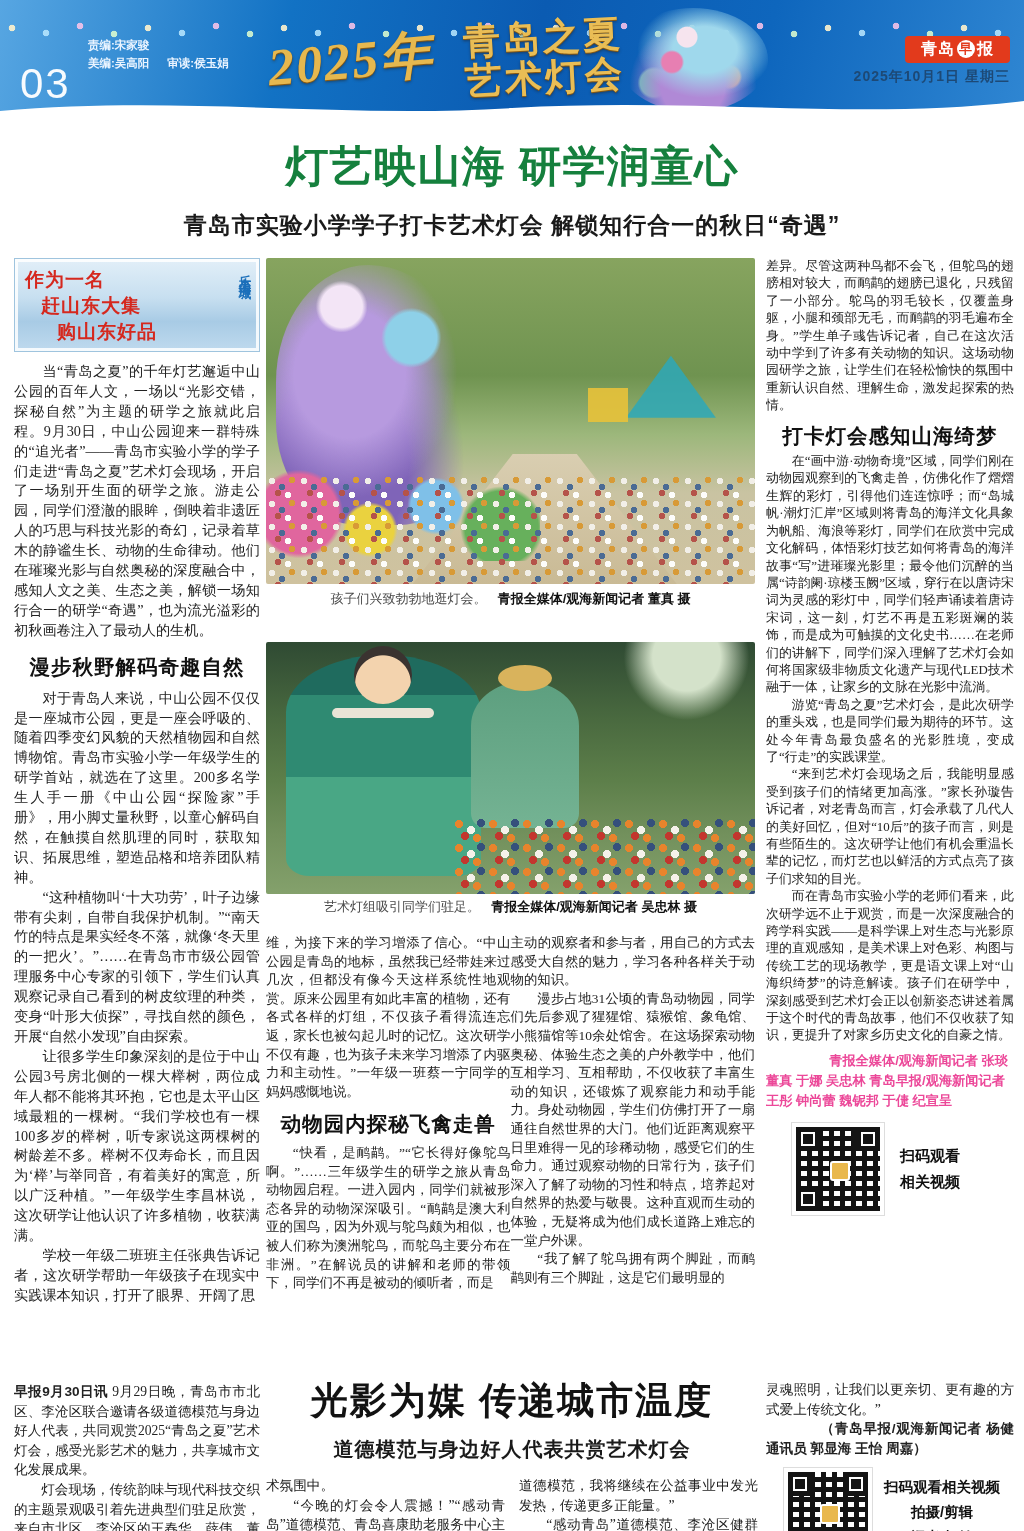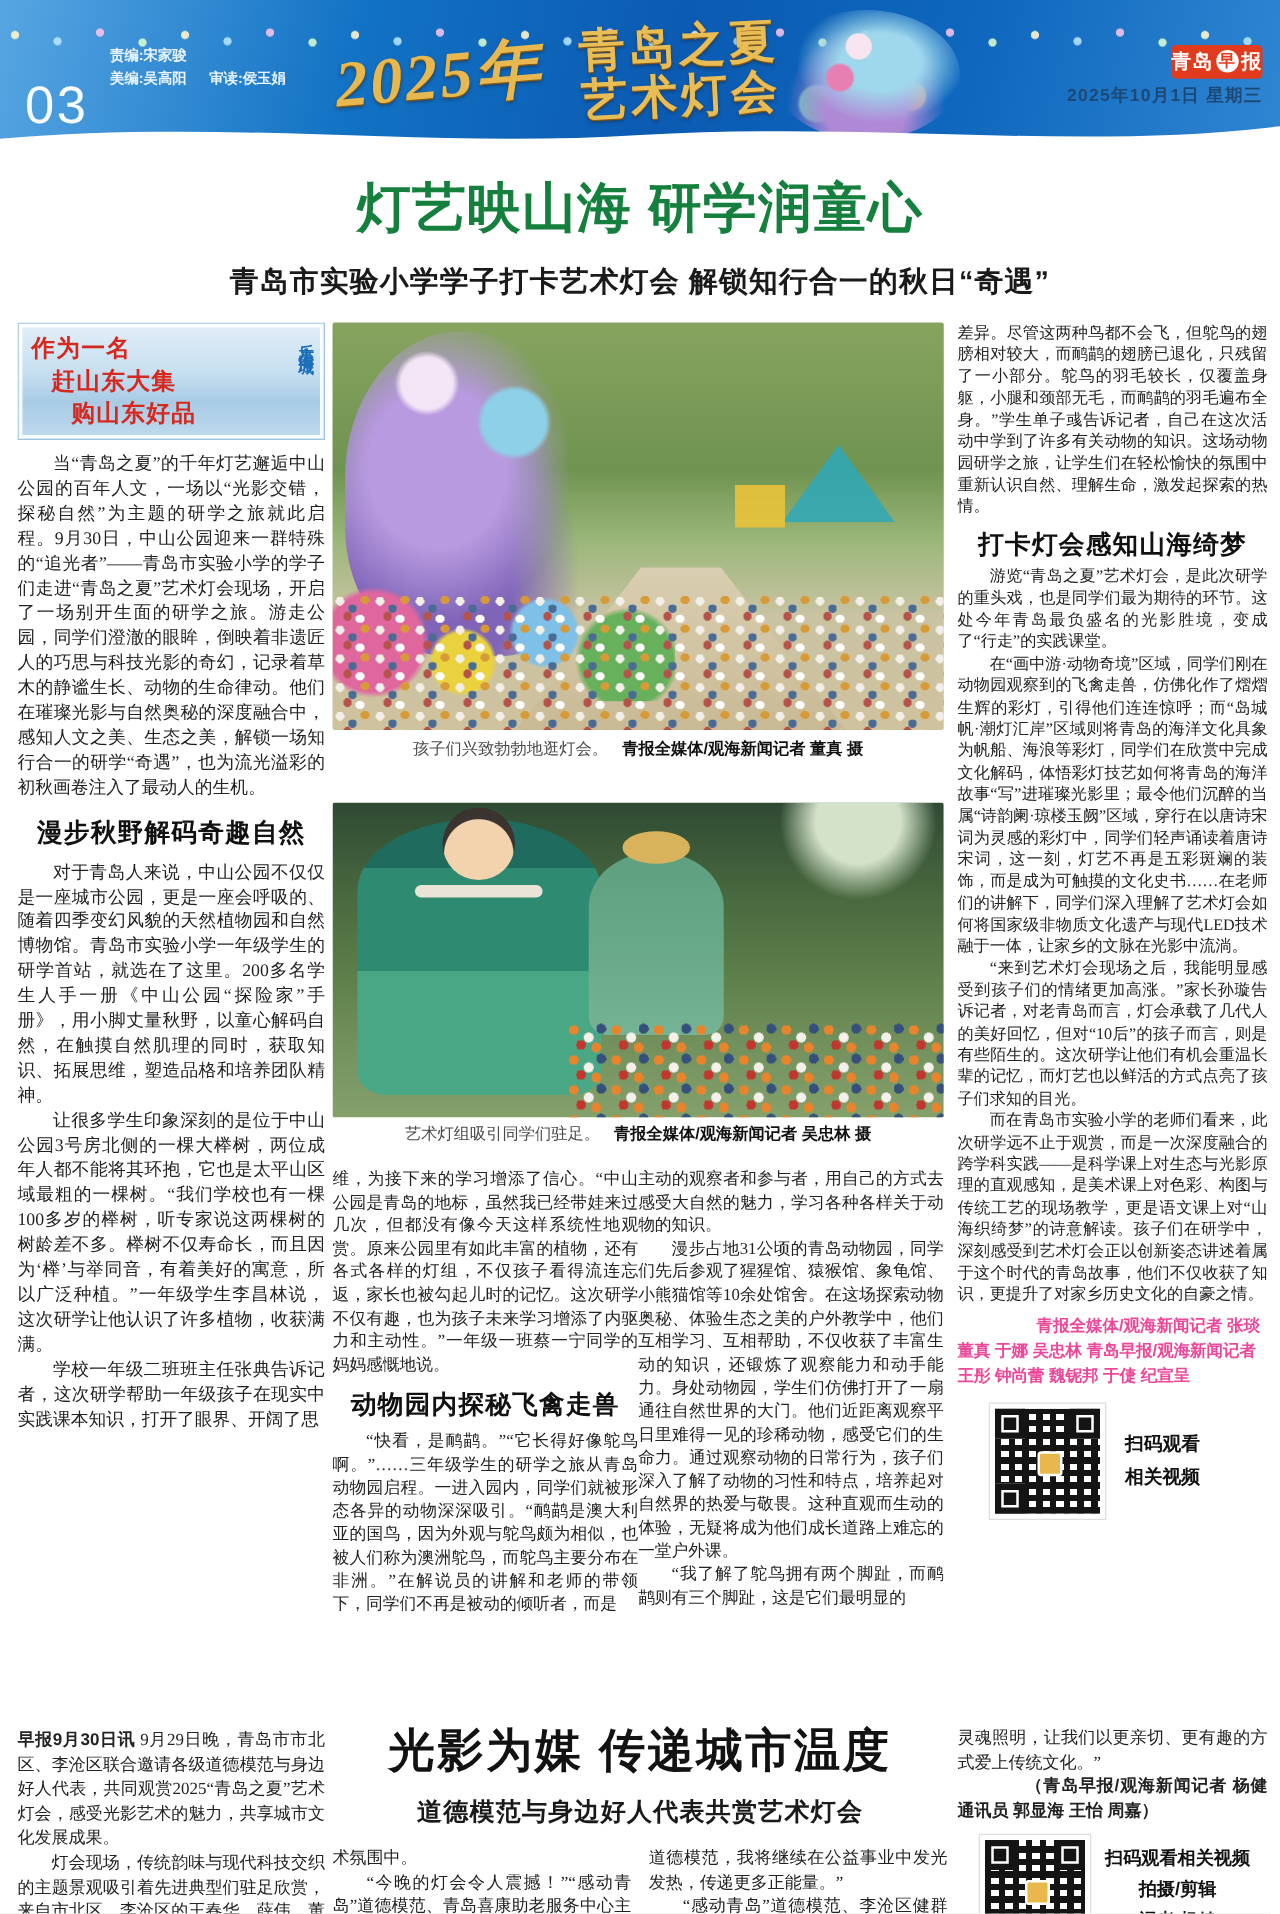--- a/index.html
+++ b/index.html
@@ -32,21 +32,21 @@
   .fairy{position:absolute;left:618px;top:8px;width:150px;height:104px;border-radius:50%;
     background:
       radial-gradient(circle at 46% 28%, #f6e4ee 0 9%, rgba(246,228,238,0) 10%),
       radial-gradient(circle at 36% 52%, #e77fb2 0 9%, rgba(231,127,178,0) 11%),
       radial-gradient(ellipse at 58% 40%, #9fd8ec 0 26%, rgba(159,216,236,0) 55%),
       radial-gradient(ellipse at 50% 75%, #b089d6 0 30%, rgba(176,137,214,0) 60%),
       radial-gradient(circle at 74% 66%, #f0b25a 0 8%, rgba(240,178,90,0) 10%),
       radial-gradient(circle at 24% 72%, #64c3b4 0 10%, rgba(100,195,180,0) 12%);}
   .brand-box{position:absolute;right:14px;top:36px;background:#e23a1c;color:#fff;border-radius:4px;
     font-family:"Liberation Sans","DejaVu Sans",sans-serif;font-weight:900;font-size:16px;
-    padding:3px 0;letter-spacing:1px;}
+    padding:3px 16px;letter-spacing:1px;}
   .brand-sun{display:inline-block;width:18px;height:18px;line-height:18px;background:#fff;color:#e23a1c;
     border-radius:50%;text-align:center;font-size:13px;margin:0 2px;vertical-align:1px;}
   .pubdate{position:absolute;right:14px;top:68px;font-family:"Liberation Sans","DejaVu Sans",sans-serif;
     font-size:14px;font-weight:700;color:#1d4976;letter-spacing:1px;}
   .wave{position:absolute;left:0;bottom:-1px;width:1024px;height:26px;display:block;}
 
   
   .headline-block{position:absolute;top:138px;left:0;width:1024px;text-align:center;
     font-family:"Liberation Sans","DejaVu Sans",sans-serif;}
   .headline-block h1{margin:0;font-size:43px;font-weight:900;color:#15803d;letter-spacing:1px;}
@@ -217,20 +217,21 @@
       <div class="promo-lines">
         <div class="pl1">作为一名</div>
         <div class="pl2">赶山东大集</div>
         <div class="pl3">购山东好品</div>
       </div>
       <div class="promo-side">乐享山海城</div>
     </div>
     <p class="indent">当“青岛之夏”的千年灯艺邂逅中山公园的百年人文，一场以“光影交错，探秘自然”为主题的研学之旅就此启程。9月30日，中山公园迎来一群特殊的“追光者”——青岛市实验小学的学子们走进“青岛之夏”艺术灯会现场，开启了一场别开生面的研学之旅。游走公园，同学们澄澈的眼眸，倒映着非遗匠人的巧思与科技光影的奇幻，记录着草木的静谧生长、动物的生命律动。他们在璀璨光影与自然奥秘的深度融合中，感知人文之美、生态之美，解锁一场知行合一的研学“奇遇”，也为流光溢彩的初秋画卷注入了最动人的生机。</p>
     <h3 class="sec">漫步秋野解码奇趣自然</h3>
     <p class="indent">对于青岛人来说，中山公园不仅仅是一座城市公园，更是一座会呼吸的、随着四季变幻风貌的天然植物园和自然博物馆。青岛市实验小学一年级学生的研学首站，就选在了这里。200多名学生人手一册《中山公园“探险家”手册》，用小脚丈量秋野，以童心解码自然，在触摸自然肌理的同时，获取知识、拓展思维，塑造品格和培养团队精神。</p>
+    <p class="indent">“这种植物叫‘十大功劳’，叶子边缘带有尖刺，自带自我保护机制。”“南天竹的特点是果实经冬不落，就像‘冬天里的一把火’。”……在青岛市市级公园管理服务中心专家的引领下，学生们认真观察记录自己看到的树皮纹理的种类，变身“叶形大侦探”，寻找自然的颜色，开展“自然小发现”自由探索。</p>
     <p class="indent">让很多学生印象深刻的是位于中山公园3号房北侧的一棵大榉树，两位成年人都不能将其环抱，它也是太平山区域最粗的一棵树。“我们学校也有一棵100多岁的榉树，听专家说这两棵树的树龄差不多。榉树不仅寿命长，而且因为‘榉’与举同音，有着美好的寓意，所以广泛种植。”一年级学生李昌林说，这次研学让他认识了许多植物，收获满满。</p>
     <p class="indent">学校一年级二班班主任张典告诉记者，这次研学帮助一年级孩子在现实中实践课本知识，打开了眼界、开阔了思</p>
   </div>
 
   <div class="mid">
     <figure class="photo photo1" style="margin:0;">
       <div class="ph-fairy"></div>
       <div class="ph-slide"></div>
       <div class="ph-hut"></div>
       <div class="ph-path"></div>
@@ -260,22 +261,22 @@
         <p class="cont">主动的观察者和参与者，用自己的方式去感受大自然的魅力，学习各种各样关于动物的知识。</p>
         <p class="indent">漫步占地31公顷的青岛动物园，同学们先后参观了猩猩馆、猿猴馆、象龟馆、小熊猫馆等10余处馆舍。在这场探索动物奥秘、体验生态之美的户外教学中，他们互相学习、互相帮助，不仅收获了丰富生动的知识，还锻炼了观察能力和动手能力。身处动物园，学生们仿佛打开了一扇通往自然世界的大门。他们近距离观察平日里难得一见的珍稀动物，感受它们的生命力。通过观察动物的日常行为，孩子们深入了解了动物的习性和特点，培养起对自然界的热爱与敬畏。这种直观而生动的体验，无疑将成为他们成长道路上难忘的一堂户外课。</p>
         <p class="indent">“我了解了鸵鸟拥有两个脚趾，而鸸鹋则有三个脚趾，这是它们最明显的</p>
       </div>
     </div>
   </div>
 
   <div class="col col4">
     <p class="cont">差异。尽管这两种鸟都不会飞，但鸵鸟的翅膀相对较大，而鸸鹋的翅膀已退化，只残留了一小部分。鸵鸟的羽毛较长，仅覆盖身躯，小腿和颈部无毛，而鸸鹋的羽毛遍布全身。”学生单子彧告诉记者，自己在这次活动中学到了许多有关动物的知识。这场动物园研学之旅，让学生们在轻松愉快的氛围中重新认识自然、理解生命，激发起探索的热情。</p>
     <h3 class="sec">打卡灯会感知山海绮梦</h3>
+    <p class="indent">在“画中游·动物奇境”区域，同学们刚在动物园观察到的飞禽走兽，仿佛化作了熠熠生辉的彩灯，引得他们连连惊呼；而“岛城帆·潮灯汇岸”区域则将青岛的海洋文化具象为帆船、海浪等彩灯，同学们在欣赏中完成文化解码，体悟彩灯技艺如何将青岛的海洋故事“写”进璀璨光影里；最令他们沉醉的当属“诗韵阑·琼楼玉阙”区域，穿行在以唐诗宋词为灵感的彩灯中，同学们轻声诵读着唐诗宋词，这一刻，灯艺不再是五彩斑斓的装饰，而是成为可触摸的文化史书……在老师们的讲解下，同学们深入理解了艺术灯会如何将国家级非物质文化遗产与现代LED技术融于一体，让家乡的文脉在光影中流淌。</p>
     <p class="indent">游览“青岛之夏”艺术灯会，是此次研学的重头戏，也是同学们最为期待的环节。这处今年青岛最负盛名的光影胜境，变成了“行走”的实践课堂。</p>
-    <p class="indent">在“画中游·动物奇境”区域，同学们刚在动物园观察到的飞禽走兽，仿佛化作了熠熠生辉的彩灯，引得他们连连惊呼；而“岛城帆·潮灯汇岸”区域则将青岛的海洋文化具象为帆船、海浪等彩灯，同学们在欣赏中完成文化解码，体悟彩灯技艺如何将青岛的海洋故事“写”进璀璨光影里；最令他们沉醉的当属“诗韵阑·琼楼玉阙”区域，穿行在以唐诗宋词为灵感的彩灯中，同学们轻声诵读着唐诗宋词，这一刻，灯艺不再是五彩斑斓的装饰，而是成为可触摸的文化史书……在老师们的讲解下，同学们深入理解了艺术灯会如何将国家级非物质文化遗产与现代LED技术融于一体，让家乡的文脉在光影中流淌。</p>
     <p class="indent">“来到艺术灯会现场之后，我能明显感受到孩子们的情绪更加高涨。”家长孙璇告诉记者，对老青岛而言，灯会承载了几代人的美好回忆，但对“10后”的孩子而言，则是有些陌生的。这次研学让他们有机会重温长辈的记忆，而灯艺也以鲜活的方式点亮了孩子们求知的目光。</p>
     <p class="indent">而在青岛市实验小学的老师们看来，此次研学远不止于观赏，而是一次深度融合的跨学科实践——是科学课上对生态与光影原理的直观感知，是美术课上对色彩、构图与传统工艺的现场教学，更是语文课上对“山海织绮梦”的诗意解读。孩子们在研学中，深刻感受到艺术灯会正以创新姿态讲述着属于这个时代的青岛故事，他们不仅收获了知识，更提升了对家乡历史文化的自豪之情。</p>
     <div class="credits">
       <div class="l1">青报全媒体/观海新闻记者 张琰</div>
       <div>董真 于娜 吴忠林 青岛早报/观海新闻记者</div>
       <div>王彤 钟尚蕾 魏铌邦 于倢 纪宣呈</div>
     </div>
     <div class="qr-row">
       <div class="qr">
         <div class="fp tl"></div>

